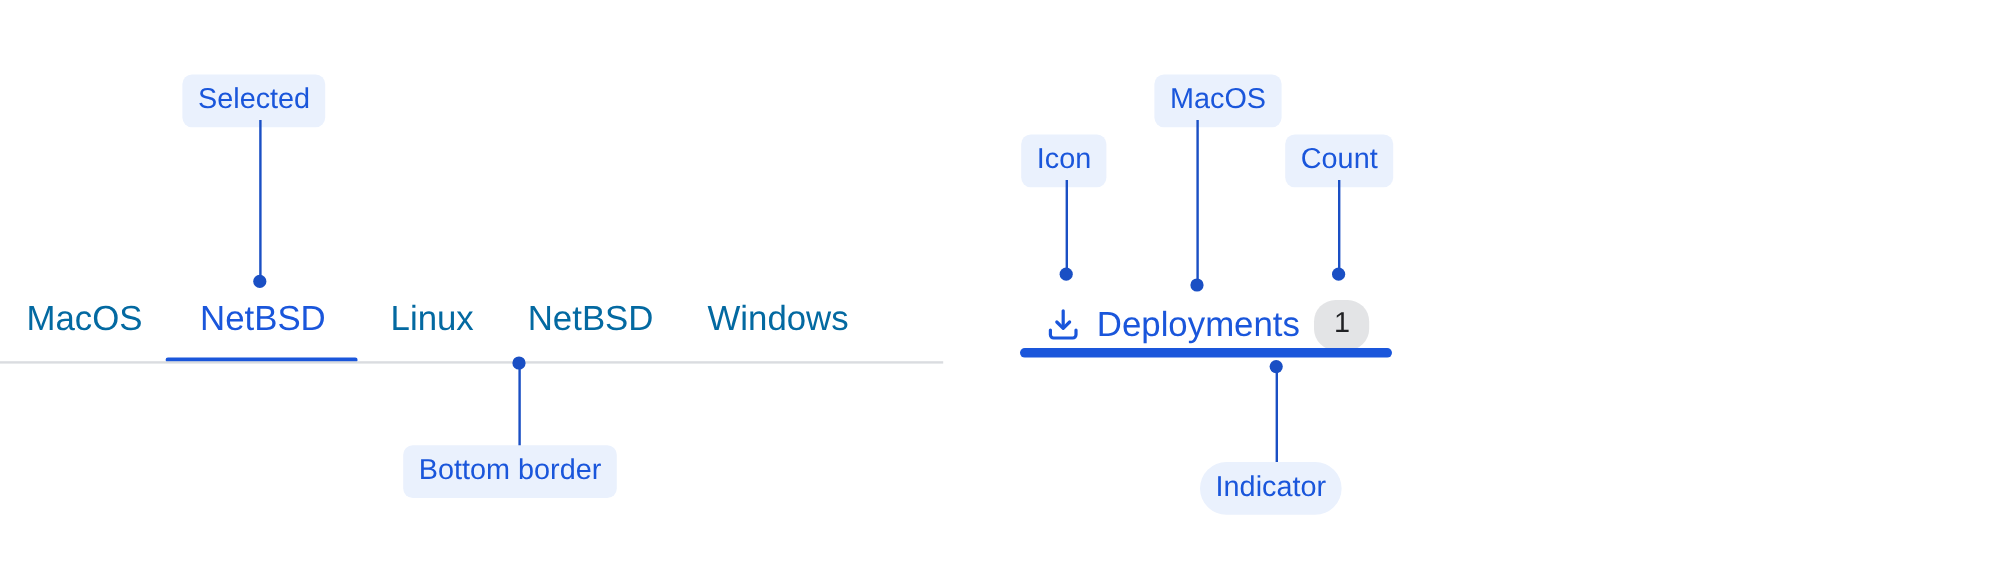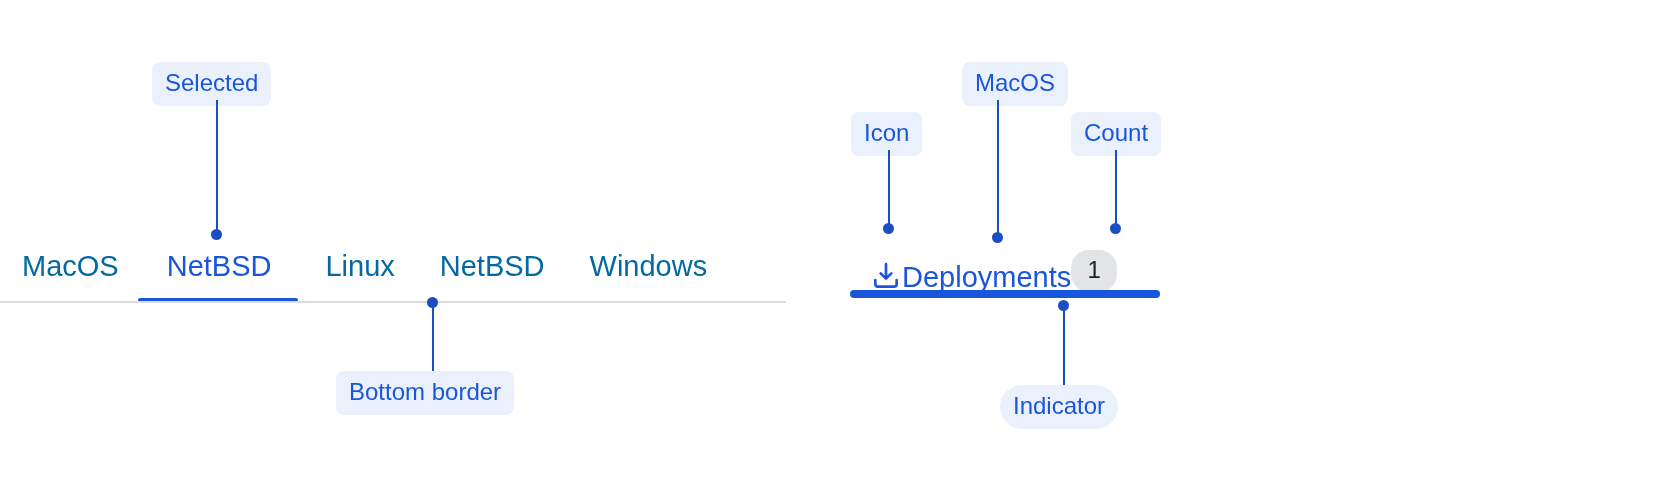--- a/index.html
+++ b/index.html
@@ -95,21 +95,22 @@
 
   
   #right-tab {
     position: absolute;
     left: 870px;
     top: 246px;
     height: 56px;
   }
   #right-tab .tab-inner {
     display: flex;
-    align-items: flex-end;
+    align-items: center;
+    gap: 12px;
     padding-top: 4px;
   }
   #right-tab .dl-icon {
     display: block;
     width: 32px;
     height: 32px;
     color: #1a56db;
   }
   #right-tab .dl-label {
     font-size: 29px;

